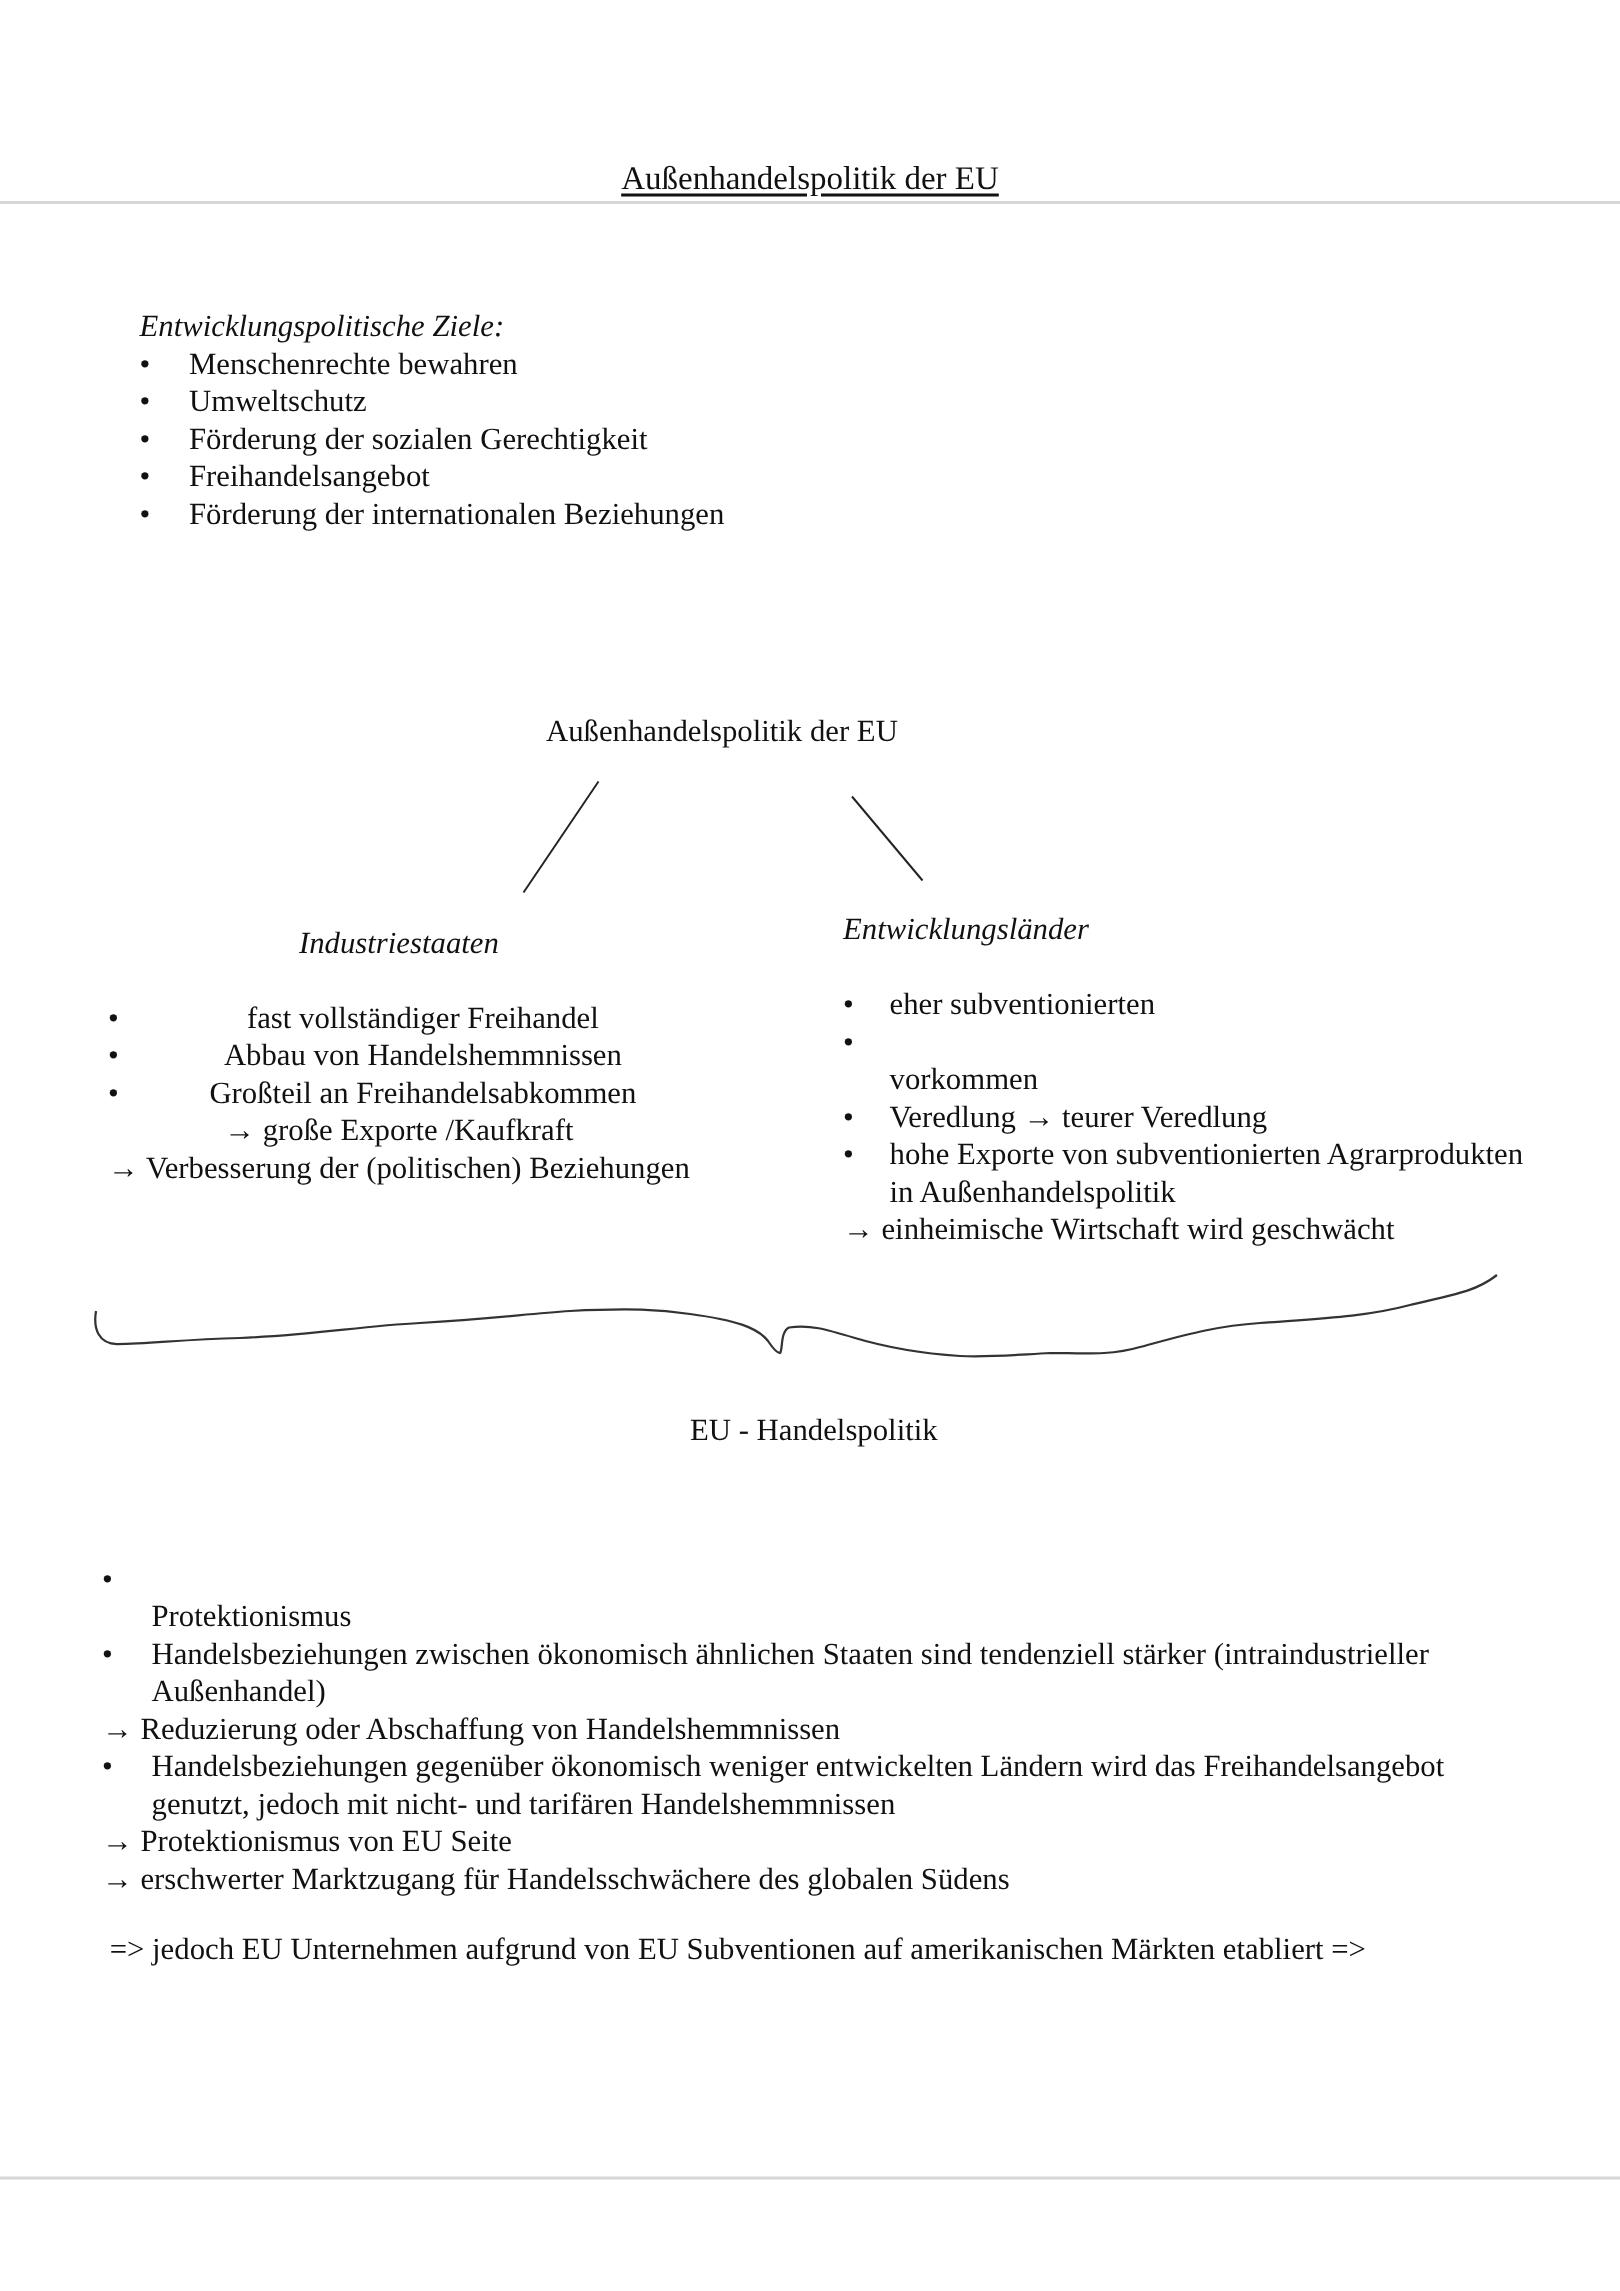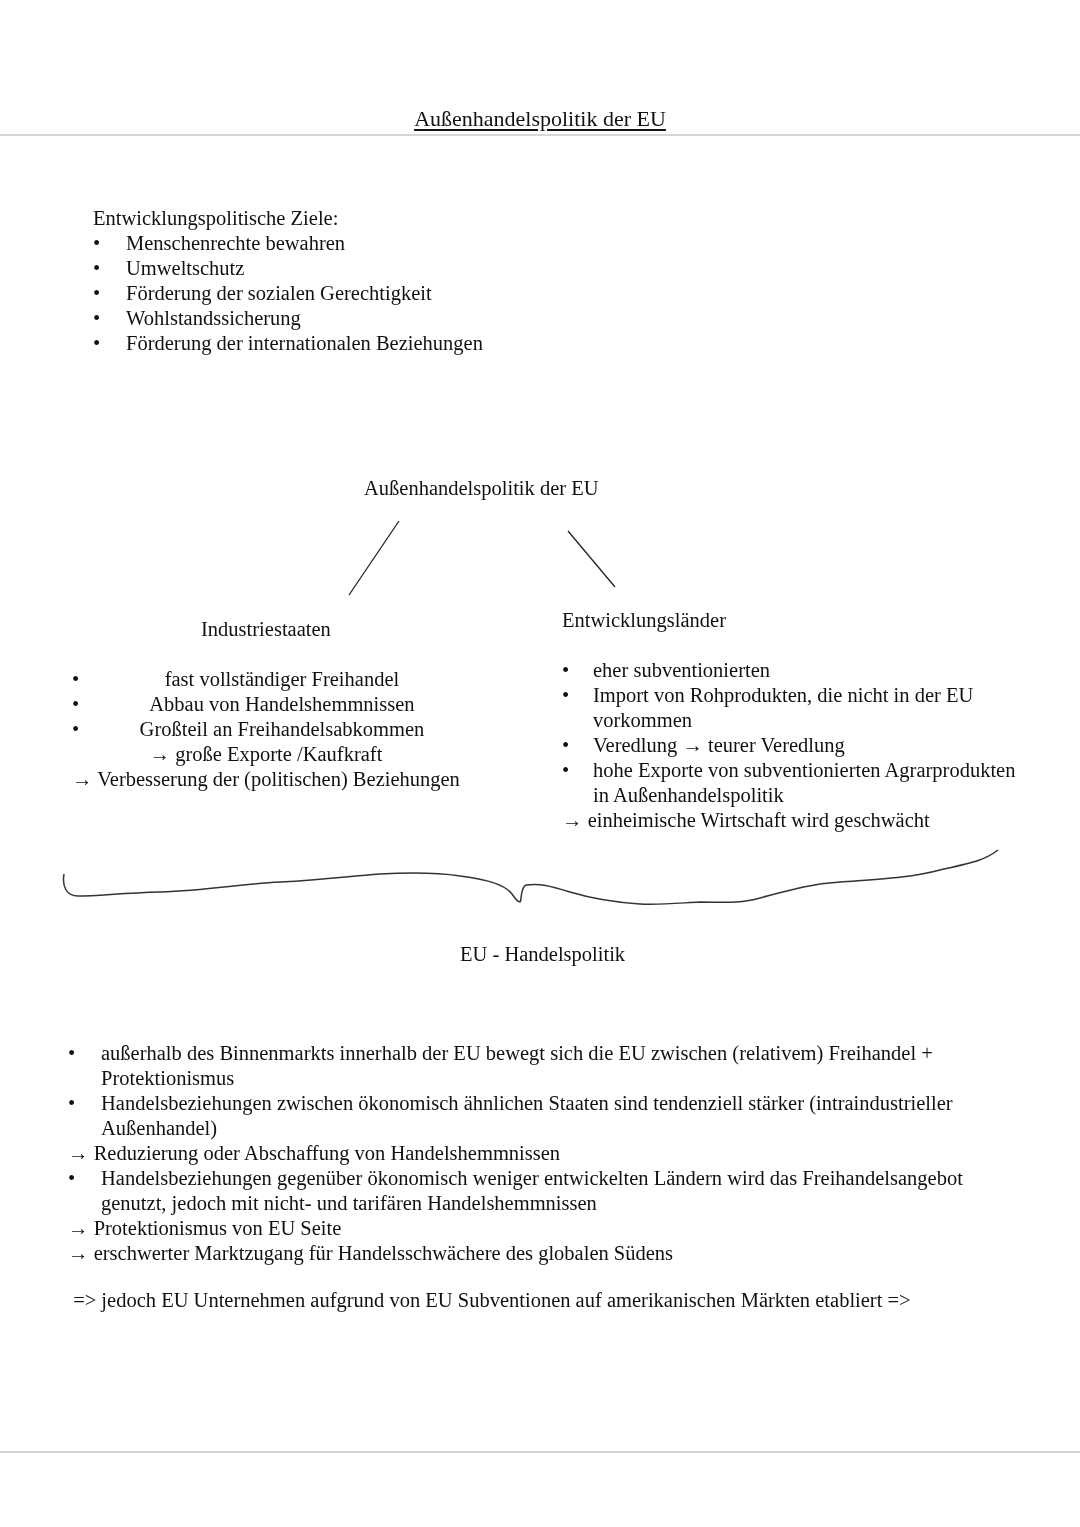--- a/index.html
+++ b/index.html
@@ -8,41 +8,41 @@
     font-family: "Liberation Serif", "DejaVu Serif", serif;
     color: #111111;
   }
   .abs { position: absolute; }
   .hrule { position: absolute; left: 0; width: 1080px; height: 2px; background: #d6d6d6; }
   .title {
     top: 106px; left: 0; width: 1080px; text-align: center;
     font-size: 22px; text-decoration: underline; text-underline-offset: 3px;
   }
   .txt { font-size: 20.5px; line-height: 25px; white-space: nowrap; }
-  .ital { }
+  .ital { font-style: italic; }
   ul.b { list-style: none; margin: 0; padding: 0; }
   ul.b li { position: relative; font-size: 20.5px; line-height: 25px; white-space: nowrap; }
   ul.b li .dot { position: absolute; left: 0; top: 0; }
   svg.draw { position: absolute; left: 0; top: 0; width: 1080px; height: 1527px; pointer-events: none; }
 </style>
 </head>
 <body>
 
 <div class="hrule" style="top:134px;"></div>
 <div class="hrule" style="top:1451px;"></div>
 
 <div class="abs title">Außenhandelspolitik der EU</div>
 
 <div class="abs" style="left:93px; top:206px;">
   <div class="txt ital">Entwicklungspolitische Ziele:</div>
   <ul class="b" style="margin-left:0;">
     <li style="padding-left:33px;"><span class="dot">•</span><span>Menschenrechte bewahren</span></li>
     <li style="padding-left:33px;"><span class="dot">•</span><span>Umweltschutz</span></li>
     <li style="padding-left:33px;"><span class="dot">•</span><span>Förderung der sozialen Gerechtigkeit</span></li>
-    <li style="padding-left:33px;"><span class="dot">•</span><span>Wohlstandssicherung</span></li>
+    <li style="padding-left:33px;"><span class="dot">•</span><span>Freihandelsangebot</span></li>
     <li style="padding-left:33px;"><span class="dot">•</span><span>Förderung der internationalen Beziehungen</span></li>
   </ul>
 </div>
 
 <div class="abs txt" style="left:364px; top:476px;">Außenhandelspolitik der EU</div>
 
 <svg class="draw" viewBox="0 0 1080 1527">
   <line x1="399" y1="521" x2="349" y2="595" stroke="#222" stroke-width="1.3"></line>
   <line x1="568" y1="531" x2="615" y2="587" stroke="#222" stroke-width="1.3"></line>
   <path d="M64,874 C62,886 66,896 78,896 C100,896 120,893 160,892 C210,890 240,884 280,882 C330,879 350,876 380,874 C420,872 440,873 460,876 C490,880 505,885 512,894 C516,900 518,902 520,902 C522,900 520,888 526,885 C540,883 550,886 570,892 C590,898 610,902 640,904 C660,905 680,903 700,902 C720,902 740,904 760,898 C790,890 810,884 840,882 C880,879 910,878 940,870 C975,862 985,860 998,850" fill="none" stroke="#333" stroke-width="1.5"></path>
@@ -58,32 +58,32 @@
   </ul>
   <div class="txt">→ große Exporte /Kaufkraft</div>
   <div class="txt">→ Verbesserung der (politischen) Beziehungen</div>
 </div>
 
 <div class="abs" style="left:562px; top:608px;">
   <div class="txt ital">Entwicklungsländer</div>
   <div style="height:25px;"></div>
   <ul class="b">
     <li style="padding-left:31px;"><span class="dot">•</span><span>eher subventionierten</span></li>
-    <li style="padding-left:31px;"><span class="dot">•</span><span>Import von Rohprodukten, die nicht in der EU</span><br><span>vorkommen</span></li>
+    <li style="padding-left:31px;"><span class="dot">•</span><br><span>vorkommen</span></li>
     <li style="padding-left:31px;"><span class="dot">•</span><span>Veredlung → teurer Veredlung</span></li>
     <li style="padding-left:31px;"><span class="dot">•</span><span>hohe Exporte von subventionierten Agrarprodukten</span><br><span>in Außenhandelspolitik</span></li>
   </ul>
   <div class="txt">→ einheimische Wirtschaft wird geschwächt</div>
 </div>
 
 <div class="abs txt" style="left:460px; top:942px;">EU - Handelspolitik</div>
 
 <div class="abs" style="left:68px; top:1041px;">
   <ul class="b">
-    <li style="padding-left:33px;"><span class="dot">•</span><span>außerhalb des Binnenmarkts innerhalb der EU bewegt sich die EU zwischen (relativem) Freihandel +</span><br><span>Protektionismus</span></li>
+    <li style="padding-left:33px;"><span class="dot">•</span><br><span>Protektionismus</span></li>
     <li style="padding-left:33px;"><span class="dot">•</span><span>Handelsbeziehungen zwischen ökonomisch ähnlichen Staaten sind tendenziell stärker (intraindustrieller</span><br><span>Außenhandel)</span></li>
   </ul>
   <div class="txt">→ Reduzierung oder Abschaffung von Handelshemmnissen</div>
   <ul class="b">
     <li style="padding-left:33px;"><span class="dot">•</span><span>Handelsbeziehungen gegenüber ökonomisch weniger entwickelten Ländern wird das Freihandelsangebot</span><br><span>genutzt, jedoch mit nicht- und tarifären Handelshemmnissen</span></li>
   </ul>
   <div class="txt">→ Protektionismus von EU Seite</div>
   <div class="txt">→ erschwerter Marktzugang für Handelsschwächere des globalen Südens</div>
   <div class="txt" style="white-space:pre;margin-top:22px;"> =&gt; jedoch EU Unternehmen aufgrund von EU Subventionen auf amerikanischen Märkten etabliert =&gt;</div>
 </div>

